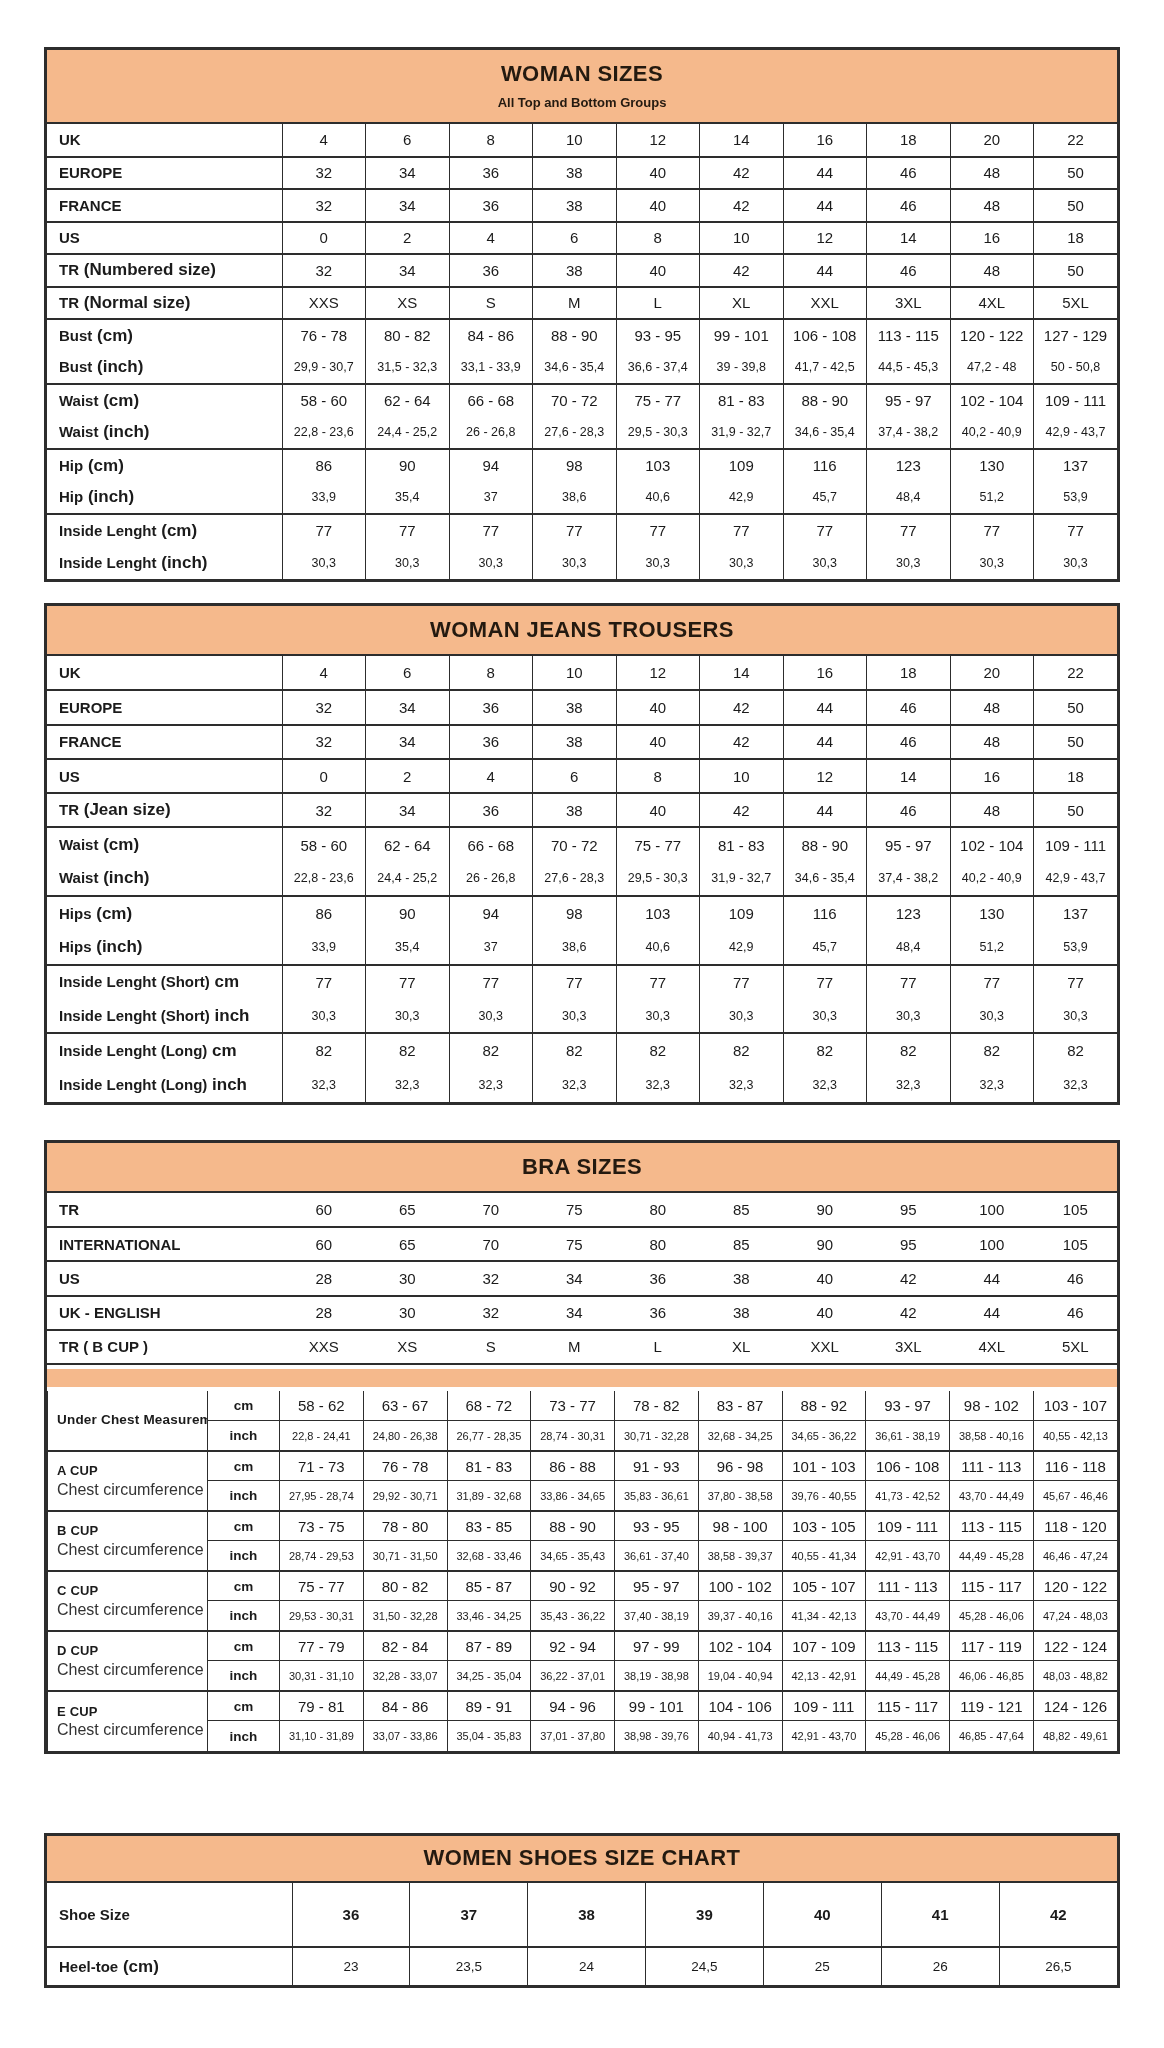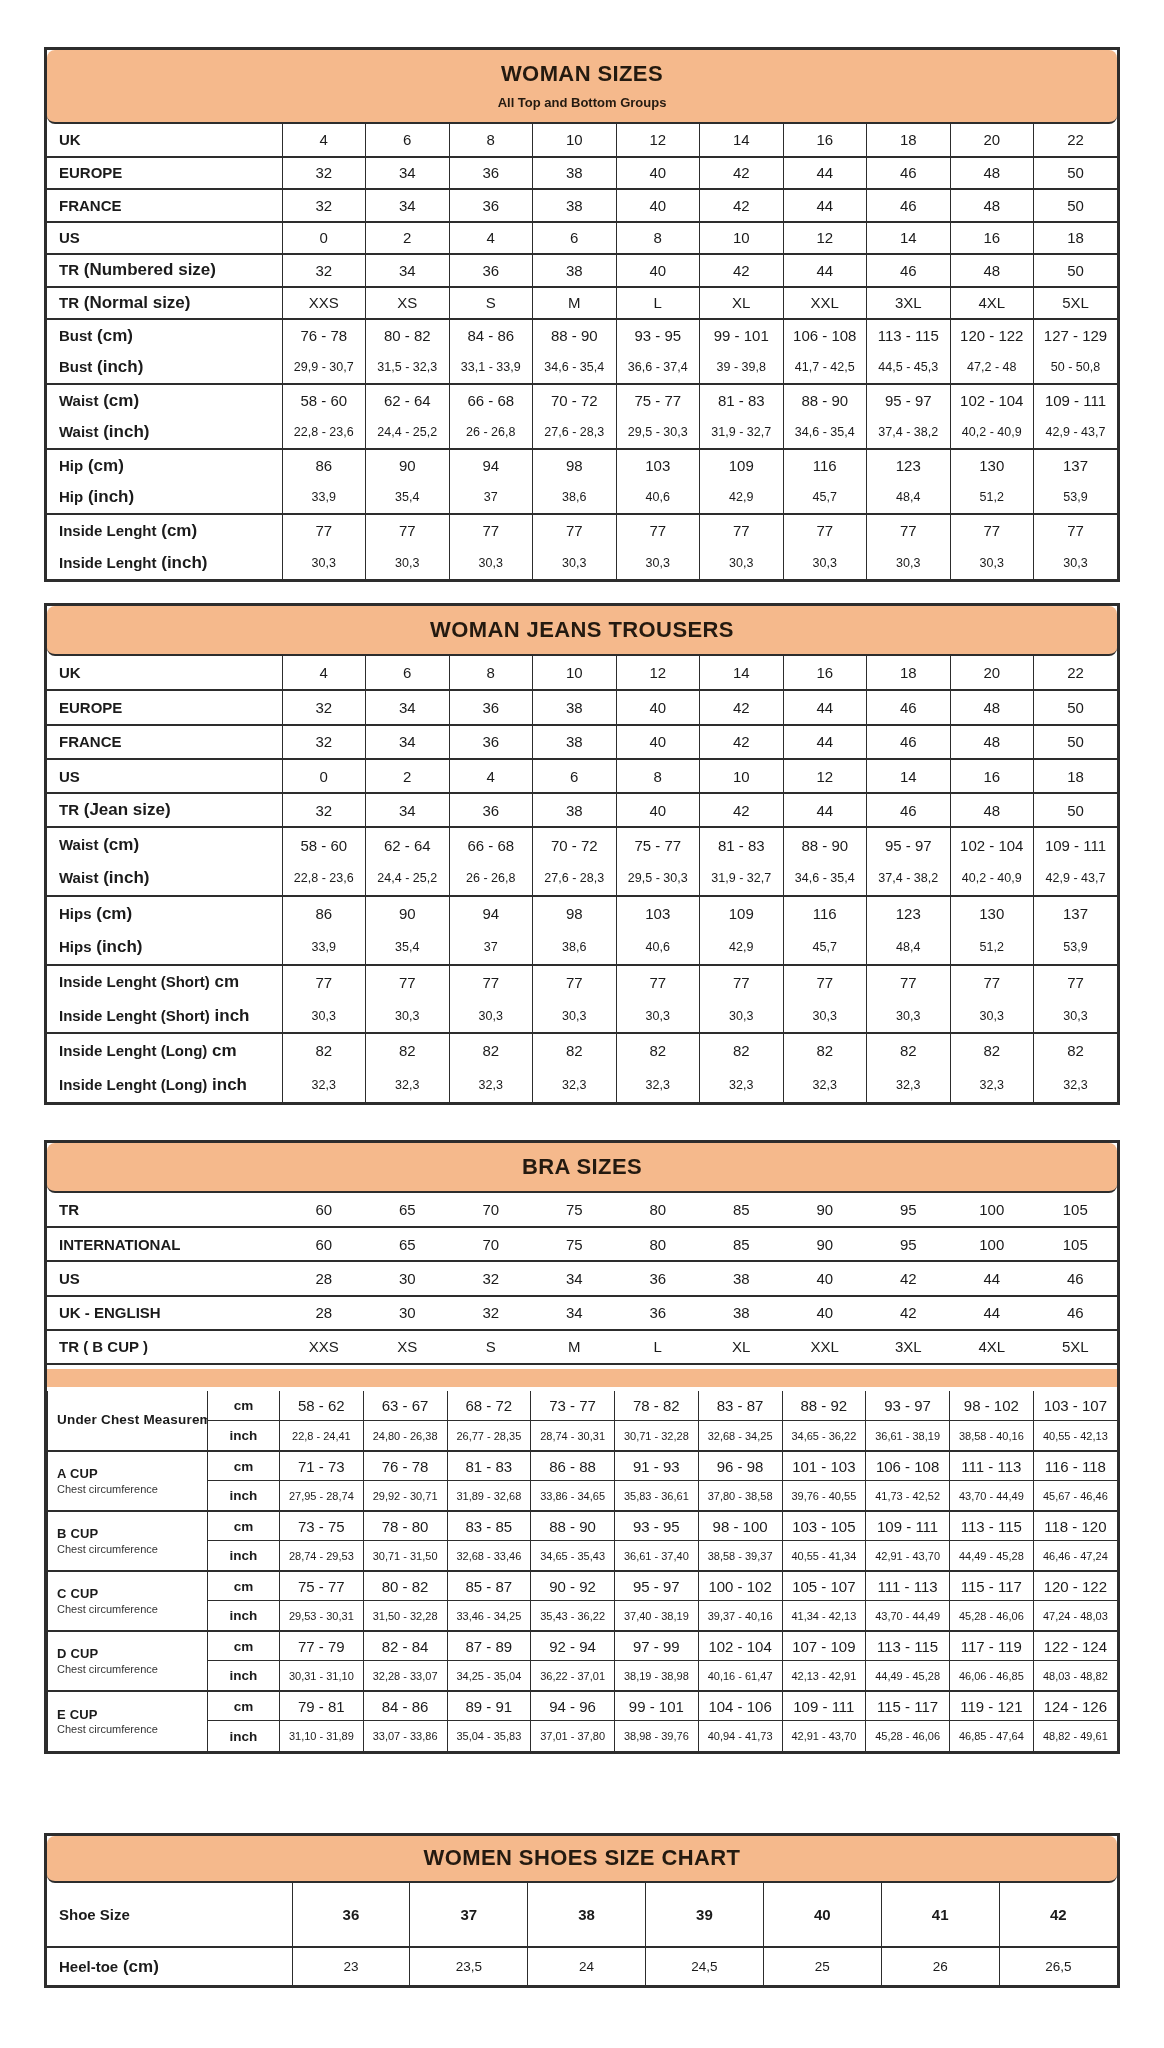--- a/index.html
+++ b/index.html
@@ -12,21 +12,21 @@
   .page{position:relative;width:1164px;height:2048px;background:#fff;overflow:hidden;}
 
   .tbl{position:absolute;left:44px;width:1076px;background:#fff;
        border:3px solid var(--bc);box-sizing:border-box;}
   #t1{top:47px;}
   #t2{top:603px;}
   #t3{top:1140px;}
   #t4{top:1833px;}
 
   .hdr{background:var(--peach);border-bottom:2.5px solid var(--bc);
-       display:flex;flex-direction:column;align-items:center;justify-content:center;border-radius:8px;}
+       display:flex;flex-direction:column;align-items:center;justify-content:center;}
   #t1 .hdr{height:72px;}
   #t2 .hdr,#t3 .hdr{height:48px;}
   #t4 .hdr{height:45px;}
   .hdr .t{font-size:22px;font-weight:bold;letter-spacing:.4px;color:#241a10;line-height:1.1;}
   .hdr .s{font-size:13px;font-weight:bold;color:#241a10;margin-top:8px;}
 
   table{border-collapse:collapse;table-layout:fixed;width:100%;}
   td,th{border-left:1.8px solid var(--bc);border-top:2px solid var(--bc);
         padding:0;text-align:center;vertical-align:middle;overflow:hidden;white-space:nowrap;}
   tr > *:first-child{border-left:none;}
@@ -50,21 +50,21 @@
 
   
   #cupgrid td,#cupgrid th{border-left:1.6px solid var(--bc);}
   #cupgrid tr{height:30px;}
   #cupgrid tr.gstart > *{border-top:2.6px solid var(--bc);}
   #cupgrid tr:first-child > *{border-top:none;}
   #cupgrid tr.g2 td{border-top:1.6px solid var(--bc);}
   #cupgrid th.glbl{text-align:left;padding-left:9px;line-height:1.2;}
   .cupname{display:block;font-size:13px;font-weight:bold;letter-spacing:.2px;}
   .cupname.uc{font-size:13.5px;}
-  .cupsub{display:block;font-size:11px;font-weight:normal;color:#333;margin-top:1px;}
+  .cupsub{display:block;font-size:16px;font-weight:normal;color:#333;margin-top:1px;}
   td.unit{font-size:13.5px;font-weight:bold;}
   #cupgrid td.cmv{font-size:15px;}
   #cupgrid td.inv{font-size:11px;}
 
   
   #t4 tr.r1{height:64px;}
   #t4 tr.r2{height:38px;}
   #t4 tr.r1 td.v{font-weight:bold;font-size:15px;}
   #t4 tr.r2 td.v{font-size:13.5px;}
 </style>
@@ -710,21 +710,21 @@
             <td class="v cmv">117 - 119</td>
             <td class="v cmv">122 - 124</td>
           </tr>
           <tr class="g2">
             <td class="unit">inch</td>
             <td class="v inv">30,31 - 31,10</td>
             <td class="v inv">32,28 - 33,07</td>
             <td class="v inv">34,25 - 35,04</td>
             <td class="v inv">36,22 - 37,01</td>
             <td class="v inv">38,19 - 38,98</td>
-            <td class="v inv">40,16 - 61,47</td>
+            <td class="v inv">19,04 - 40,94</td>
             <td class="v inv">42,13 - 42,91</td>
             <td class="v inv">44,49 - 45,28</td>
             <td class="v inv">46,06 - 46,85</td>
             <td class="v inv">48,03 - 48,82</td>
           </tr>
           <tr class="gstart">
             <th class="glbl" rowspan="2">
               <span class="cupname">E CUP</span>
               <span class="cupsub">Chest circumference</span>
             </th>

